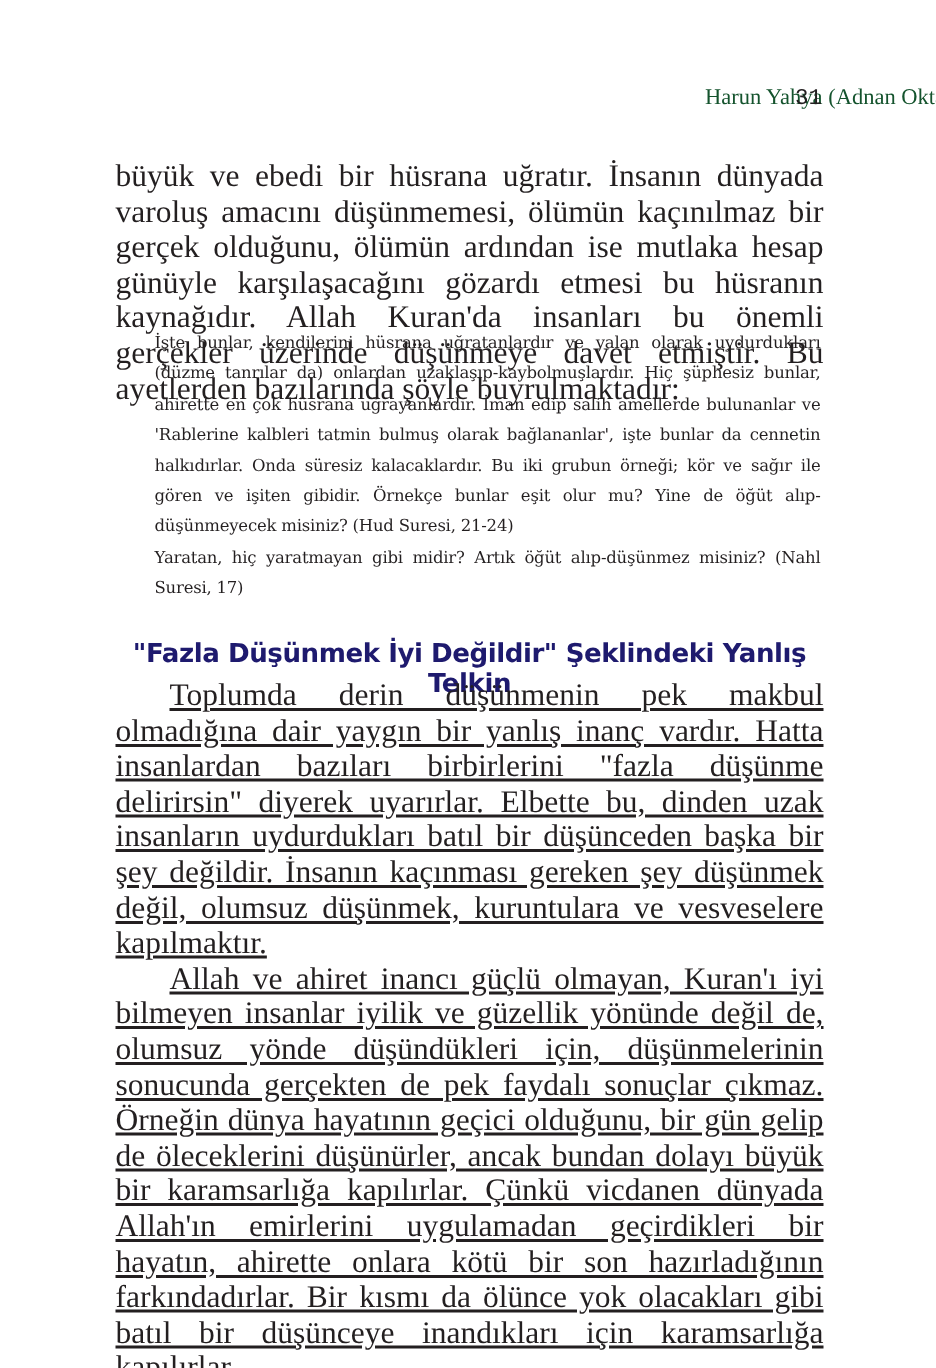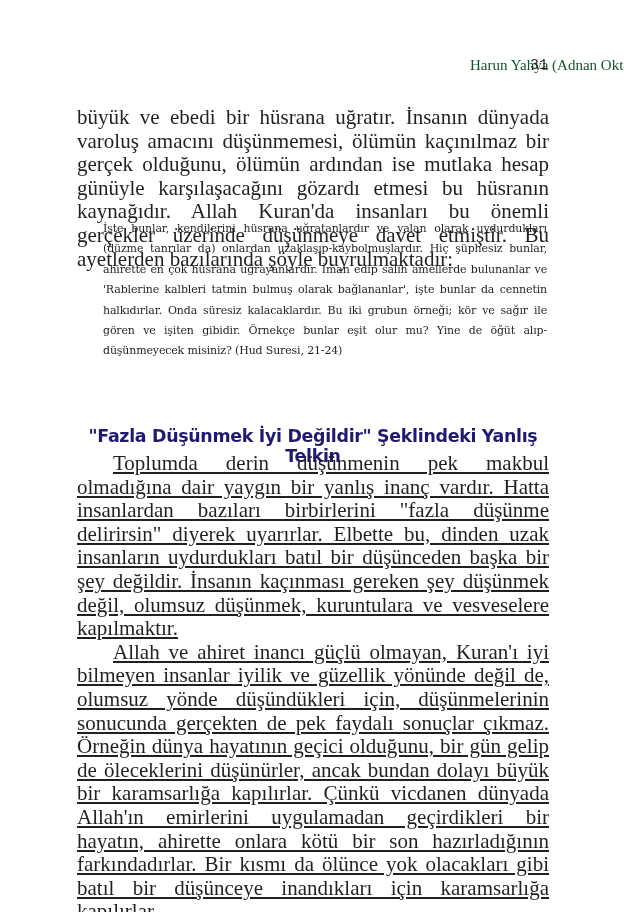--- a/index.html
+++ b/index.html
@@ -28,20 +28,21 @@
   <div class="running-title">Harun Yahya (Adnan Oktar)</div>
   <div class="page-num">31</div>
 </div>
 
 <div class="p1">
   <p class="para">büyük ve ebedi bir hüsrana uğratır. İnsanın dünyada varoluş amacını düşünmemesi, ölümün kaçınılmaz bir gerçek olduğunu, ölümün ardından ise mutlaka hesap günüyle karşılaşacağını gözardı etmesi bu hüsranın kaynağıdır. Allah Kuran'da insanları bu önemli gerçekler üzerinde düşünmeye davet etmiştir. Bu ayetlerden bazılarında şöyle buyrulmaktadır:</p>
 </div>
 
 <div class="quote">
   <p class="qpara">İşte bunlar, kendilerini hüsrana uğratanlardır ve yalan olarak uydurdukları (düzme tanrılar da) onlardan uzaklaşıp-kaybolmuşlardır. Hiç şüphesiz bunlar, ahirette en çok hüsrana uğrayanlardır. İman edip salih amellerde bulunanlar ve 'Rablerine kalbleri tatmin bulmuş olarak bağlananlar', işte bunlar da cennetin halkıdırlar. Onda süresiz kalacaklardır. Bu iki grubun örneği; kör ve sağır ile gören ve işiten gibidir. Örnekçe bunlar eşit olur mu? Yine de öğüt alıp-düşünmeyecek misiniz? (Hud Suresi, 21-24)</p>
+  <p class="qpara">Yaratan, hiç yaratmayan gibi midir? Artık öğüt alıp-düşünmez misiniz? (Nahl Suresi, 17)</p>
 </div>
 
 <h2 class="heading">"Fazla Düşünmek İyi Değildir" Şeklindeki Yanlış Telkin</h2>
 
 <div class="sec">
   <p class="para indent">Toplumda derin düşünmenin pek makbul olmadığına dair yaygın bir yanlış inanç vardır. Hatta insanlardan bazıları birbirlerini "fazla düşünme delirirsin" diyerek uyarırlar. Elbette bu, dinden uzak insanların uydurdukları batıl bir düşünceden başka bir şey değildir. İnsanın kaçınması gereken şey düşünmek değil, olumsuz düşünmek, kuruntulara ve vesveselere kapılmaktır.</p>
   <p class="para indent">Allah ve ahiret inancı güçlü olmayan, Kuran'ı iyi bilmeyen insanlar iyilik ve güzellik yönünde değil de, olumsuz yönde düşündükleri için, düşünmelerinin sonucunda gerçekten de pek faydalı sonuçlar çıkmaz. Örneğin dünya hayatının geçici olduğunu, bir gün gelip de öleceklerini düşünürler, ancak bundan dolayı büyük bir karamsarlığa kapılırlar. Çünkü vicdanen dünyada Allah'ın emirlerini uygulamadan geçirdikleri bir hayatın, ahirette onlara kötü bir son hazırladığının farkındadırlar. Bir kısmı da ölünce yok olacakları gibi batıl bir düşünceye inandıkları için karamsarlığa kapılırlar.</p>
 </div>
 
 </body></html>

